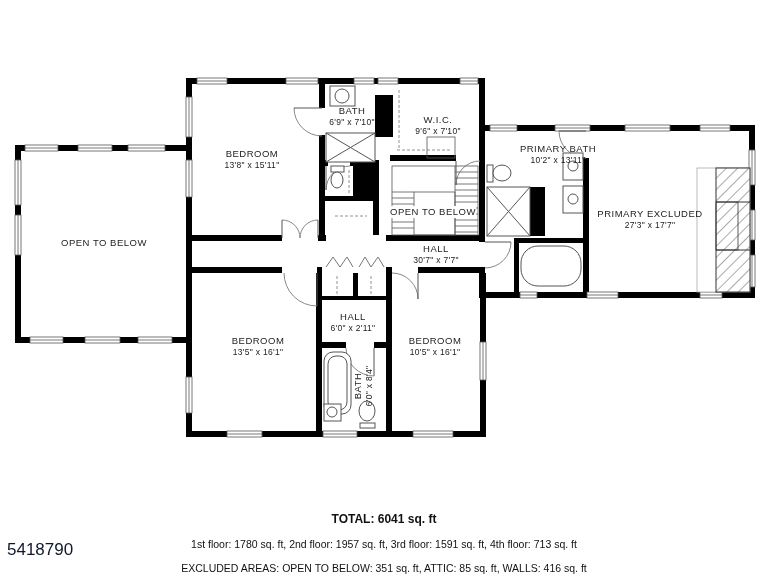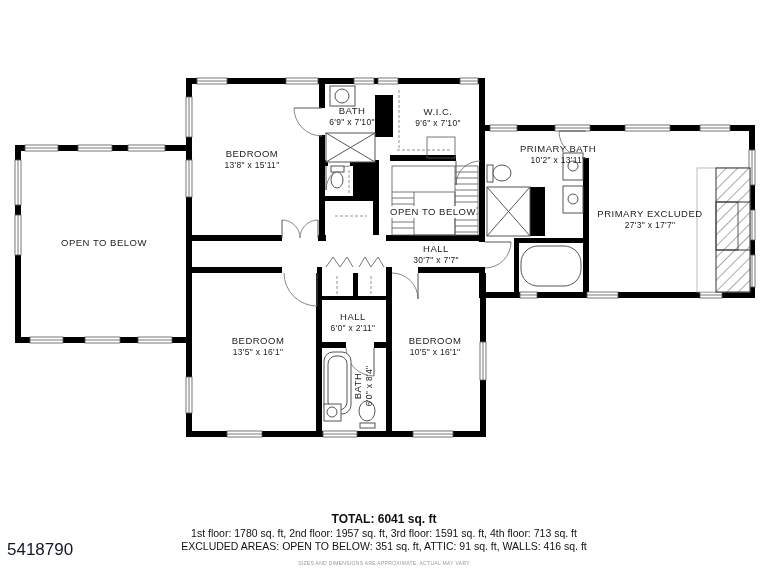--- a/index.html
+++ b/index.html
@@ -6,21 +6,21 @@
   .page{position:relative;width:768px;height:576px;background:#ffffff;
         font-family:"Liberation Sans",sans-serif;overflow:hidden;}
   svg{position:absolute;left:0;top:0;}
   .lbl{position:absolute;transform:translate(-50%,-50%);text-align:center;
        color:#222;white-space:nowrap;line-height:1.25;}
   .lbl.rot{transform:translate(-50%,-50%) rotate(-90deg);}
   .rm{font-size:9.5px;letter-spacing:.5px;}
   .dm{font-size:8.5px;letter-spacing:.3px;}
   .footer{position:absolute;left:0;top:512px;width:100%;text-align:center;color:#111;}
   .f-total{font-size:12px;font-weight:bold;}
-  .f-line{font-size:10.5px;margin-top:1px;}
+  .f-line{font-size:10.5px;margin-top:12px;}
   .f-disc{font-size:5px;color:#999;margin-top:8px;letter-spacing:.3px;}
   .listing-id{position:absolute;left:7px;top:540px;font-size:17px;color:#0f172a;}
 </style>
 </head>
 <body>
 
 <div class="page">
 
 <svg width="768" height="576" viewBox="0 0 768 576">
   <defs>
@@ -283,21 +283,21 @@
   <div class="rm">OPEN TO BELOW</div>
 </div>
 <div class="lbl" style="left:252px;top:159px">
   <div class="rm">BEDROOM</div>
   <div class="dm">13'8" x 15'11"</div>
 </div>
 <div class="lbl" style="left:352px;top:116px">
   <div class="rm">BATH</div>
   <div class="dm">6'9" x 7'10"</div>
 </div>
-<div class="lbl" style="left:438px;top:117px">
+<div class="lbl" style="left:438px;top:125px">
   <div class="rm">W.I.C.</div>
   <div class="dm">9'6" x 7'10"</div>
 </div>
 <div class="lbl" style="left:433px;top:212px">
   <div class="rm" style="background:#fff">OPEN TO BELOW</div>
 </div>
 <div class="lbl" style="left:436px;top:254px">
   <div class="rm">HALL</div>
   <div class="dm">30'7" x 7'7"</div>
 </div>
@@ -322,19 +322,19 @@
   <div class="dm">10'5" x 16'1"</div>
 </div>
 <div class="lbl rot" style="left:363px;top:386px">
   <div class="rm">BATH</div>
   <div class="dm">6'0" x 8'4"</div>
 </div>
 
 <div class="footer">
   <div class="f-total">TOTAL: 6041 sq. ft</div>
   <div class="f-line">1st floor: 1780 sq. ft, 2nd floor: 1957 sq. ft, 3rd floor: 1591 sq. ft, 4th floor: 713 sq. ft</div>
-  <div class="f-line">EXCLUDED AREAS: OPEN TO BELOW: 351 sq. ft, ATTIC: 91 sq. ft, WALLS: 416 sq. ft</div>
+  <div class="f-line">EXCLUDED AREAS: OPEN TO BELOW: 351 sq. ft, ATTIC: 85 sq. ft, WALLS: 416 sq. ft</div>
   <div class="f-disc">SIZES AND DIMENSIONS ARE APPROXIMATE, ACTUAL MAY VARY</div>
 </div>
 
 <div class="listing-id">5418790</div>
 
 </div>
 
 </body></html>

